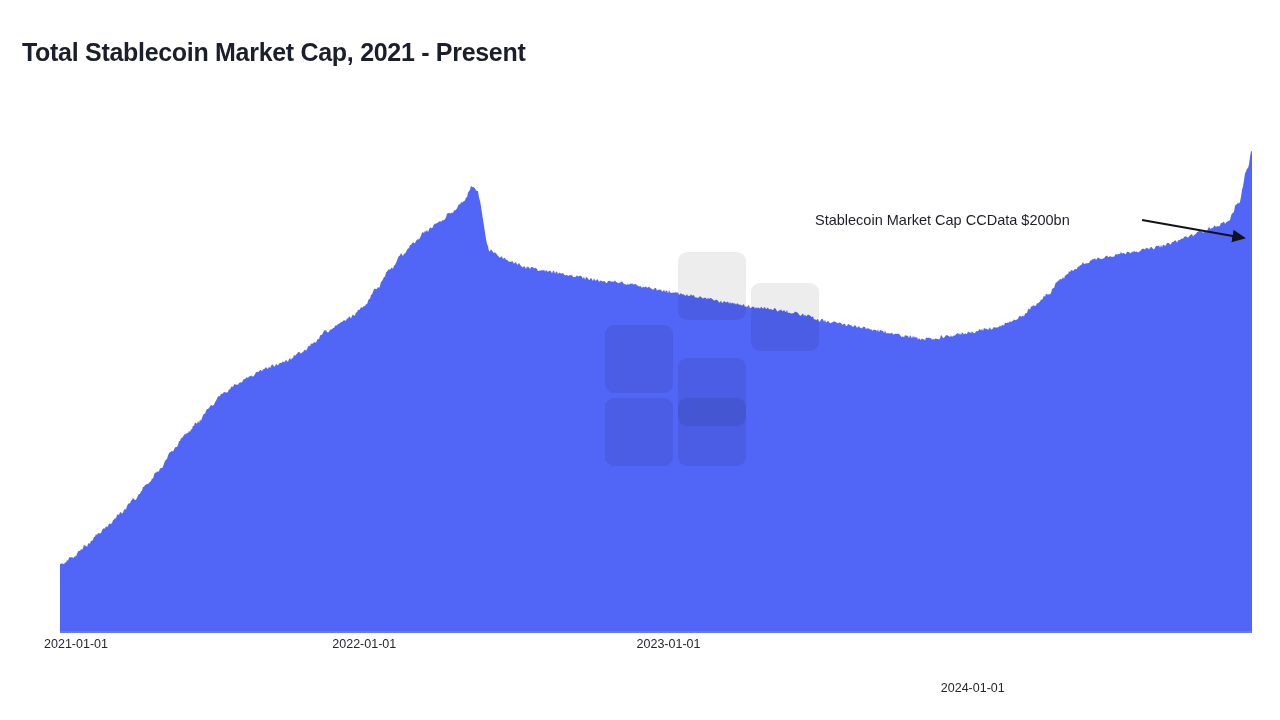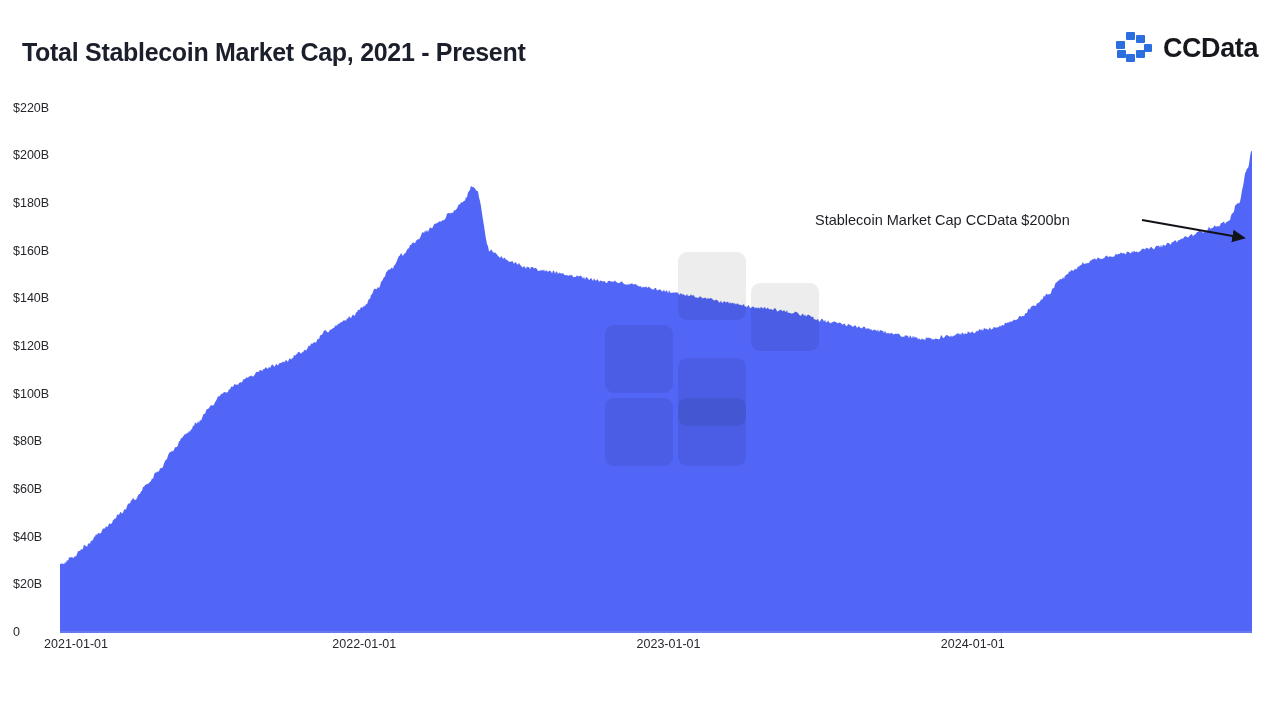--- a/index.html
+++ b/index.html
@@ -89,53 +89,24 @@
   }
 </style>
 </head>
 <body>
 
 <div id="root">
 
   <div id="header">
     <div id="chart-title">Total Stablecoin Market Cap, 2021 - Present</div>
 
-    <div id="brand-logo">
-      <svg id="brand-mark" viewBox="0 0 36 32">
-        <g fill="#2a6ee0">
-          <rect x="10" y="0" width="9" height="8" rx="1"></rect>
-          <rect x="20" y="3" width="9" height="8" rx="1"></rect>
-          <rect x="0" y="9" width="9" height="8" rx="1"></rect>
-          <rect x="28" y="12" width="8" height="8" rx="1"></rect>
-          <rect x="1" y="18" width="9" height="8" rx="1"></rect>
-          <rect x="10" y="22" width="9" height="8" rx="1"></rect>
-          <rect x="20" y="18" width="9" height="8" rx="1"></rect>
-          <rect x="10" y="9" width="9" height="9" rx="1" fill="#2a6ee0" opacity="0"></rect>
-        </g>
-      </svg>
-      <div id="brand-name">CCData</div>
-    </div>
   </div>
 
   <div id="plot-area">
 
-    <div id="y-axis-labels">
-        <div class="y-tick-label" style="top: 23.8261px;">$220B</div>
-        <div class="y-tick-label" style="top: 71.4783px;">$200B</div>
-        <div class="y-tick-label" style="top: 119.13px;">$180B</div>
-        <div class="y-tick-label" style="top: 166.783px;">$160B</div>
-        <div class="y-tick-label" style="top: 214.435px;">$140B</div>
-        <div class="y-tick-label" style="top: 262.087px;">$120B</div>
-        <div class="y-tick-label" style="top: 309.739px;">$100B</div>
-        <div class="y-tick-label" style="top: 357.391px;">$80B</div>
-        <div class="y-tick-label" style="top: 405.043px;">$60B</div>
-        <div class="y-tick-label" style="top: 452.696px;">$40B</div>
-        <div class="y-tick-label" style="top: 500.348px;">$20B</div>
-        <div class="y-tick-label" style="top: 548px;">0</div>
-      </div>
 
     <div id="plot-canvas">
       <svg id="area-svg" viewBox="0 0 1192 548" preserveAspectRatio="none">
         <path id="area-path" fill="#5165F6" d="M0,548.0 L0,481.3 L0.0,479.9 L1.0,479.8 L2.0,479.5 L3.0,479.6 L4.0,480.5 L5.0,477.9 L6.0,479.1 L7.0,475.8 L8.0,476.9 L9.0,473.6 L10.0,473.3 L11.0,473.6 L12.0,472.9 L13.0,474.1 L14.0,473.5 L15.0,472.0 L16.0,472.5 L17.0,469.9 L18.0,467.6 L19.0,466.8 L20.0,466.9 L21.0,465.0 L22.0,465.8 L23.0,464.5 L24.0,460.3 L25.0,461.9 L26.0,461.5 L27.0,463.2 L28.0,459.8 L29.0,459.2 L30.0,459.8 L31.0,456.6 L32.0,457.0 L33.0,455.8 L34.0,452.9 L35.0,452.4 L36.0,449.9 L37.0,451.2 L38.0,448.7 L39.0,449.4 L40.0,449.2 L41.0,449.3 L42.0,446.6 L43.0,444.5 L44.0,444.5 L45.0,444.4 L46.0,442.1 L47.0,443.2 L48.0,442.3 L49.0,439.4 L50.0,439.7 L51.0,440.0 L52.0,439.0 L53.0,436.3 L54.0,435.6 L55.0,434.3 L56.0,434.5 L57.0,430.8 L58.0,430.6 L59.0,431.1 L60.0,428.6 L61.0,427.9 L62.0,429.7 L63.0,428.6 L64.0,426.1 L65.0,424.9 L66.0,425.7 L67.0,421.9 L68.0,420.0 L69.0,419.3 L70.0,419.6 L71.0,416.5 L72.0,416.1 L73.0,413.8 L74.0,415.3 L75.0,415.9 L76.0,415.8 L77.0,413.7 L78.0,411.6 L79.0,409.9 L80.0,410.0 L81.0,407.3 L82.0,406.9 L83.0,402.7 L84.0,403.1 L85.0,401.1 L86.0,400.7 L87.0,399.8 L88.0,400.3 L89.0,398.7 L90.0,397.9 L91.0,396.9 L92.0,394.2 L93.0,395.1 L94.0,390.9 L95.0,388.2 L96.0,389.1 L97.0,387.5 L98.0,387.8 L99.0,387.2 L100.0,384.5 L101.0,384.0 L102.0,384.3 L103.0,382.7 L104.0,379.5 L105.0,377.0 L106.0,375.8 L107.0,375.1 L108.0,371.5 L109.0,369.2 L110.0,368.2 L111.0,367.8 L112.0,366.7 L113.0,367.8 L114.0,365.4 L115.0,363.5 L116.0,362.9 L117.0,362.9 L118.0,361.1 L119.0,357.2 L120.0,356.9 L121.0,354.0 L122.0,354.3 L123.0,352.6 L124.0,351.2 L125.0,349.8 L126.0,350.5 L127.0,348.4 L128.0,349.5 L129.0,346.8 L130.0,347.9 L131.0,345.3 L132.0,345.2 L133.0,341.6 L134.0,342.3 L135.0,338.3 L136.0,339.2 L137.0,339.7 L138.0,336.7 L139.0,339.2 L140.0,335.4 L141.0,337.1 L142.0,334.2 L143.0,331.2 L144.0,329.5 L145.0,330.1 L146.0,326.8 L147.0,325.0 L148.0,325.1 L149.0,323.9 L150.0,322.6 L151.0,320.9 L152.0,321.6 L153.0,321.4 L154.0,320.7 L155.0,318.2 L156.0,316.7 L157.0,314.7 L158.0,312.2 L159.0,312.5 L160.0,311.9 L161.0,309.7 L162.0,310.0 L163.0,309.2 L164.0,307.9 L165.0,308.3 L166.0,308.4 L167.0,308.4 L168.0,308.0 L169.0,304.9 L170.0,305.7 L171.0,302.7 L172.0,302.6 L173.0,303.0 L174.0,300.7 L175.0,299.8 L176.0,301.3 L177.0,300.2 L178.0,301.0 L179.0,299.1 L180.0,298.6 L181.0,298.2 L182.0,298.5 L183.0,296.0 L184.0,295.1 L185.0,295.2 L186.0,293.7 L187.0,293.2 L188.0,294.0 L189.0,292.3 L190.0,292.5 L191.0,291.6 L192.0,292.0 L193.0,292.7 L194.0,291.7 L195.0,290.3 L196.0,288.2 L197.0,287.7 L198.0,288.2 L199.0,287.6 L200.0,285.9 L201.0,286.0 L202.0,287.4 L203.0,285.2 L204.0,285.3 L205.0,284.3 L206.0,283.1 L207.0,284.5 L208.0,284.8 L209.0,282.6 L210.0,284.2 L211.0,281.9 L212.0,280.5 L213.0,280.8 L214.0,282.7 L215.0,282.3 L216.0,279.7 L217.0,280.8 L218.0,281.4 L219.0,279.7 L220.0,278.8 L221.0,279.0 L222.0,278.5 L223.0,277.3 L224.0,278.5 L225.0,277.6 L226.0,275.4 L227.0,277.2 L228.0,277.7 L229.0,275.2 L230.0,274.0 L231.0,276.0 L232.0,274.0 L233.0,274.2 L234.0,270.8 L235.0,272.0 L236.0,270.4 L237.0,269.9 L238.0,268.2 L239.0,267.8 L240.0,268.7 L241.0,269.8 L242.0,268.3 L243.0,268.2 L244.0,266.4 L245.0,265.5 L246.0,266.7 L247.0,265.2 L248.0,263.0 L249.0,261.2 L250.0,262.4 L251.0,259.3 L252.0,260.1 L253.0,259.2 L254.0,258.2 L255.0,258.2 L256.0,258.8 L257.0,256.3 L258.0,254.5 L259.0,255.6 L260.0,251.4 L261.0,251.1 L262.0,250.8 L263.0,248.9 L264.0,246.6 L265.0,246.4 L266.0,246.2 L267.0,248.1 L268.0,248.4 L269.0,247.8 L270.0,245.7 L271.0,245.5 L272.0,245.3 L273.0,244.1 L274.0,244.0 L275.0,242.1 L276.0,241.2 L277.0,241.7 L278.0,239.8 L279.0,240.0 L280.0,238.8 L281.0,238.3 L282.0,237.9 L283.0,237.0 L284.0,236.0 L285.0,236.8 L286.0,236.4 L287.0,234.4 L288.0,234.6 L289.0,232.3 L290.0,232.9 L291.0,234.6 L292.0,231.7 L293.0,230.6 L294.0,231.8 L295.0,231.5 L296.0,228.3 L297.0,228.5 L298.0,225.6 L299.0,226.3 L300.0,225.2 L301.0,223.1 L302.0,223.7 L303.0,223.3 L304.0,221.5 L305.0,222.4 L306.0,219.8 L307.0,220.6 L308.0,216.9 L309.0,214.7 L310.0,214.9 L311.0,210.8 L312.0,210.6 L313.0,207.7 L314.0,205.3 L315.0,204.6 L316.0,205.2 L317.0,204.8 L318.0,202.8 L319.0,204.2 L320.0,202.1 L321.0,198.0 L322.0,197.1 L323.0,195.3 L324.0,193.1 L325.0,192.8 L326.0,188.4 L327.0,187.4 L328.0,186.3 L329.0,185.3 L330.0,185.8 L331.0,184.2 L332.0,183.5 L333.0,185.0 L334.0,181.6 L335.0,181.0 L336.0,178.7 L337.0,176.8 L338.0,173.8 L339.0,172.1 L340.0,171.6 L341.0,168.7 L342.0,170.7 L343.0,172.1 L344.0,169.8 L345.0,169.5 L346.0,168.1 L347.0,165.7 L348.0,164.4 L349.0,164.3 L350.0,161.0 L351.0,161.1 L352.0,159.4 L353.0,158.3 L354.0,158.7 L355.0,159.6 L356.0,156.7 L357.0,156.1 L358.0,154.9 L359.0,155.4 L360.0,153.8 L361.0,151.8 L362.0,148.8 L363.0,148.1 L364.0,149.3 L365.0,146.5 L366.0,148.0 L367.0,145.7 L368.0,148.2 L369.0,145.4 L370.0,143.5 L371.0,143.7 L372.0,144.5 L373.0,142.7 L374.0,140.5 L375.0,139.5 L376.0,139.8 L377.0,138.9 L378.0,138.5 L379.0,137.7 L380.0,137.0 L381.0,138.0 L382.0,136.4 L383.0,136.3 L384.0,136.3 L385.0,135.1 L386.0,133.4 L387.0,129.6 L388.0,129.4 L389.0,128.8 L390.0,129.3 L391.0,129.6 L392.0,128.2 L393.0,129.3 L394.0,126.1 L395.0,126.7 L396.0,125.6 L397.0,124.6 L398.0,122.1 L399.0,120.0 L400.0,120.7 L401.0,117.9 L402.0,118.8 L403.0,117.7 L404.0,117.0 L405.0,116.6 L406.0,113.3 L407.0,113.5 L408.0,108.5 L409.0,107.3 L410.0,105.8 L411.0,101.5 L412.0,103.2 L413.0,102.7 L414.0,103.6 L415.0,104.6 L416.0,106.3 L417.0,107.1 L418.0,107.3 L419.0,113.6 L420.0,117.1 L421.0,122.3 L422.0,129.6 L423.0,135.7 L424.0,141.7 L425.0,148.8 L426.0,155.0 L427.0,160.0 L428.0,162.3 L429.0,167.2 L430.0,167.2 L431.0,165.3 L432.0,166.5 L433.0,168.2 L434.0,168.9 L435.0,168.3 L436.0,169.5 L437.0,170.4 L438.0,172.1 L439.0,172.7 L440.0,173.9 L441.0,172.5 L442.0,172.5 L443.0,175.3 L444.0,173.7 L445.0,174.0 L446.0,175.9 L447.0,175.4 L448.0,176.9 L449.0,177.7 L450.0,177.5 L451.0,178.0 L452.0,176.7 L453.0,178.1 L454.0,180.0 L455.0,178.3 L456.0,178.3 L457.0,180.5 L458.0,180.4 L459.0,178.8 L460.0,180.8 L461.0,181.8 L462.0,183.0 L463.0,183.6 L464.0,182.1 L465.0,183.0 L466.0,184.9 L467.0,182.2 L468.0,183.4 L469.0,182.7 L470.0,185.6 L471.0,183.0 L472.0,183.0 L473.0,183.3 L474.0,184.4 L475.0,183.9 L476.0,184.1 L477.0,185.2 L478.0,186.9 L479.0,187.1 L480.0,186.3 L481.0,186.8 L482.0,185.7 L483.0,186.7 L484.0,185.5 L485.0,187.7 L486.0,185.9 L487.0,187.0 L488.0,188.1 L489.0,186.7 L490.0,186.7 L491.0,187.6 L492.0,189.4 L493.0,186.7 L494.0,186.8 L495.0,189.7 L496.0,187.8 L497.0,187.6 L498.0,190.3 L499.0,188.4 L500.0,188.9 L501.0,189.5 L502.0,189.5 L503.0,189.1 L504.0,190.6 L505.0,191.3 L506.0,191.3 L507.0,190.8 L508.0,192.0 L509.0,191.5 L510.0,190.8 L511.0,191.7 L512.0,190.5 L513.0,193.2 L514.0,192.7 L515.0,193.2 L516.0,192.6 L517.0,191.3 L518.0,192.5 L519.0,192.3 L520.0,191.8 L521.0,191.7 L522.0,193.1 L523.0,194.7 L524.0,192.5 L525.0,195.7 L526.0,192.9 L527.0,193.5 L528.0,194.6 L529.0,196.2 L530.0,195.2 L531.0,193.8 L532.0,195.6 L533.0,196.9 L534.0,194.3 L535.0,196.3 L536.0,196.7 L537.0,195.2 L538.0,195.7 L539.0,198.0 L540.0,196.8 L541.0,196.6 L542.0,197.2 L543.0,197.5 L544.0,197.0 L545.0,197.5 L546.0,199.1 L547.0,198.9 L548.0,197.1 L549.0,197.0 L550.0,196.8 L551.0,197.8 L552.0,197.6 L553.0,197.6 L554.0,197.7 L555.0,196.3 L556.0,197.9 L557.0,198.2 L558.0,199.3 L559.0,198.9 L560.0,198.4 L561.0,198.1 L562.0,197.2 L563.0,199.0 L564.0,199.9 L565.0,200.2 L566.0,200.4 L567.0,201.0 L568.0,199.4 L569.0,201.3 L570.0,199.3 L571.0,200.2 L572.0,198.9 L573.0,200.4 L574.0,200.3 L575.0,200.2 L576.0,200.0 L577.0,201.5 L578.0,201.6 L579.0,202.7 L580.0,202.1 L581.0,202.4 L582.0,203.9 L583.0,202.6 L584.0,203.3 L585.0,203.3 L586.0,202.3 L587.0,203.8 L588.0,203.5 L589.0,202.6 L590.0,203.7 L591.0,204.7 L592.0,204.8 L593.0,205.9 L594.0,205.0 L595.0,204.0 L596.0,204.0 L597.0,206.7 L598.0,205.8 L599.0,205.9 L600.0,205.2 L601.0,206.0 L602.0,207.5 L603.0,207.2 L604.0,205.6 L605.0,208.1 L606.0,206.9 L607.0,206.3 L608.0,209.4 L609.0,206.1 L610.0,208.6 L611.0,208.8 L612.0,208.9 L613.0,208.6 L614.0,208.6 L615.0,208.7 L616.0,207.9 L617.0,208.9 L618.0,208.2 L619.0,211.1 L620.0,210.0 L621.0,209.1 L622.0,210.5 L623.0,210.3 L624.0,210.5 L625.0,211.4 L626.0,211.7 L627.0,209.8 L628.0,212.2 L629.0,211.4 L630.0,212.0 L631.0,210.1 L632.0,211.8 L633.0,211.2 L634.0,211.2 L635.0,213.6 L636.0,213.3 L637.0,213.8 L638.0,213.7 L639.0,213.4 L640.0,212.0 L641.0,213.0 L642.0,213.7 L643.0,214.7 L644.0,213.5 L645.0,213.9 L646.0,213.8 L647.0,215.6 L648.0,213.6 L649.0,215.2 L650.0,214.0 L651.0,214.0 L652.0,215.0 L653.0,215.5 L654.0,216.5 L655.0,216.4 L656.0,215.6 L657.0,216.0 L658.0,216.7 L659.0,218.4 L660.0,218.2 L661.0,216.6 L662.0,219.1 L663.0,218.4 L664.0,216.9 L665.0,217.8 L666.0,218.6 L667.0,218.1 L668.0,217.6 L669.0,219.8 L670.0,217.9 L671.0,219.8 L672.0,218.4 L673.0,219.2 L674.0,219.5 L675.0,219.2 L676.0,220.7 L677.0,219.3 L678.0,219.8 L679.0,220.7 L680.0,220.7 L681.0,220.7 L682.0,221.8 L683.0,220.7 L684.0,220.0 L685.0,223.0 L686.0,221.9 L687.0,223.5 L688.0,221.3 L689.0,221.4 L690.0,223.9 L691.0,223.9 L692.0,222.9 L693.0,222.5 L694.0,223.0 L695.0,224.5 L696.0,223.0 L697.0,224.4 L698.0,223.6 L699.0,223.8 L700.0,224.8 L701.0,222.8 L702.0,223.5 L703.0,224.7 L704.0,223.6 L705.0,223.0 L706.0,225.2 L707.0,224.3 L708.0,223.6 L709.0,225.4 L710.0,224.9 L711.0,225.3 L712.0,225.5 L713.0,226.2 L714.0,224.5 L715.0,224.0 L716.0,225.2 L717.0,227.3 L718.0,227.5 L719.0,226.2 L720.0,226.4 L721.0,225.3 L722.0,227.1 L723.0,227.3 L724.0,225.8 L725.0,227.4 L726.0,227.9 L727.0,226.1 L728.0,229.2 L729.0,228.5 L730.0,229.0 L731.0,229.5 L732.0,229.6 L733.0,229.2 L734.0,229.1 L735.0,227.6 L736.0,228.0 L737.0,228.3 L738.0,229.0 L739.0,230.5 L740.0,231.4 L741.0,231.7 L742.0,230.2 L743.0,229.6 L744.0,232.0 L745.0,230.5 L746.0,232.5 L747.0,231.5 L748.0,230.4 L749.0,231.1 L750.0,231.6 L751.0,232.6 L752.0,233.2 L753.0,232.2 L754.0,235.6 L755.0,235.1 L756.0,236.3 L757.0,235.4 L758.0,235.1 L759.0,237.4 L760.0,237.5 L761.0,235.4 L762.0,234.7 L763.0,235.4 L764.0,237.8 L765.0,235.8 L766.0,238.5 L767.0,238.0 L768.0,236.5 L769.0,238.0 L770.0,239.3 L771.0,239.1 L772.0,238.3 L773.0,238.2 L774.0,237.1 L775.0,238.0 L776.0,238.0 L777.0,239.1 L778.0,239.2 L779.0,238.5 L780.0,238.8 L781.0,239.0 L782.0,240.4 L783.0,240.5 L784.0,239.5 L785.0,240.1 L786.0,242.1 L787.0,241.9 L788.0,240.1 L789.0,240.3 L790.0,241.3 L791.0,241.2 L792.0,242.1 L793.0,243.2 L794.0,241.7 L795.0,241.3 L796.0,241.9 L797.0,244.1 L798.0,242.8 L799.0,242.3 L800.0,243.8 L801.0,243.9 L802.0,244.5 L803.0,242.8 L804.0,242.8 L805.0,242.9 L806.0,245.4 L807.0,243.7 L808.0,245.1 L809.0,243.9 L810.0,245.9 L811.0,244.8 L812.0,246.4 L813.0,246.6 L814.0,245.6 L815.0,246.0 L816.0,245.9 L817.0,247.6 L818.0,245.3 L819.0,248.3 L820.0,245.9 L821.0,246.3 L822.0,246.9 L823.0,246.8 L824.0,249.2 L825.0,246.7 L826.0,248.8 L827.0,249.7 L828.0,248.4 L829.0,249.7 L830.0,249.3 L831.0,249.6 L832.0,248.4 L833.0,250.4 L834.0,250.2 L835.0,249.7 L836.0,249.8 L837.0,250.1 L838.0,249.6 L839.0,249.9 L840.0,250.9 L841.0,252.6 L842.0,253.0 L843.0,252.2 L844.0,253.4 L845.0,251.1 L846.0,251.7 L847.0,251.5 L848.0,252.0 L849.0,254.3 L850.0,251.2 L851.0,252.6 L852.0,254.5 L853.0,251.6 L854.0,254.1 L855.0,252.2 L856.0,253.9 L857.0,253.1 L858.0,255.8 L859.0,253.9 L860.0,255.5 L861.0,255.8 L862.0,254.2 L863.0,255.6 L864.0,254.9 L865.0,256.5 L866.0,253.4 L867.0,253.8 L868.0,253.9 L869.0,253.4 L870.0,254.2 L871.0,253.9 L872.0,256.0 L873.0,254.6 L874.0,255.7 L875.0,254.8 L876.0,254.6 L877.0,254.9 L878.0,255.0 L879.0,255.4 L880.0,254.5 L881.0,251.1 L882.0,251.9 L883.0,254.1 L884.0,253.7 L885.0,252.4 L886.0,251.2 L887.0,251.0 L888.0,251.7 L889.0,252.0 L890.0,253.2 L891.0,251.2 L892.0,253.0 L893.0,252.1 L894.0,251.4 L895.0,251.4 L896.0,250.2 L897.0,249.8 L898.0,248.7 L899.0,250.7 L900.0,249.3 L901.0,251.1 L902.0,248.5 L903.0,249.1 L904.0,250.7 L905.0,249.0 L906.0,250.0 L907.0,249.9 L908.0,247.2 L909.0,248.4 L910.0,248.2 L911.0,249.3 L912.0,247.0 L913.0,248.4 L914.0,249.2 L915.0,249.0 L916.0,247.6 L917.0,246.7 L918.0,247.4 L919.0,245.4 L920.0,244.9 L921.0,246.8 L922.0,244.7 L923.0,247.0 L924.0,243.8 L925.0,244.7 L926.0,244.8 L927.0,245.1 L928.0,246.0 L929.0,244.8 L930.0,243.2 L931.0,245.7 L932.0,245.1 L933.0,244.4 L934.0,242.6 L935.0,244.0 L936.0,242.9 L937.0,243.9 L938.0,243.0 L939.0,243.0 L940.0,241.3 L941.0,242.7 L942.0,240.7 L943.0,241.3 L944.0,241.6 L945.0,238.8 L946.0,239.1 L947.0,238.9 L948.0,238.2 L949.0,238.8 L950.0,237.1 L951.0,238.2 L952.0,237.2 L953.0,236.7 L954.0,235.4 L955.0,236.1 L956.0,236.2 L957.0,235.3 L958.0,235.0 L959.0,232.3 L960.0,231.9 L961.0,232.4 L962.0,232.4 L963.0,231.4 L964.0,232.4 L965.0,229.7 L966.0,229.0 L967.0,229.1 L968.0,225.6 L969.0,224.4 L970.0,225.8 L971.0,222.4 L972.0,222.4 L973.0,221.5 L974.0,221.6 L975.0,221.9 L976.0,221.8 L977.0,219.1 L978.0,219.5 L979.0,218.3 L980.0,217.7 L981.0,215.2 L982.0,216.0 L983.0,214.0 L984.0,211.3 L985.0,212.9 L986.0,209.8 L987.0,209.9 L988.0,211.1 L989.0,209.8 L990.0,210.6 L991.0,209.1 L992.0,205.4 L993.0,203.7 L994.0,204.4 L995.0,200.5 L996.0,198.2 L997.0,198.6 L998.0,196.4 L999.0,196.7 L1000.0,194.8 L1001.0,195.6 L1002.0,195.1 L1003.0,192.9 L1004.0,195.0 L1005.0,191.5 L1006.0,191.5 L1007.0,189.7 L1008.0,190.5 L1009.0,186.9 L1010.0,188.2 L1011.0,186.2 L1012.0,186.0 L1013.0,187.1 L1014.0,186.3 L1015.0,184.5 L1016.0,185.6 L1017.0,184.8 L1018.0,182.2 L1019.0,183.0 L1020.0,181.1 L1021.0,181.6 L1022.0,179.7 L1023.0,178.0 L1024.0,180.3 L1025.0,179.8 L1026.0,179.3 L1027.0,179.6 L1028.0,178.7 L1029.0,179.3 L1030.0,176.7 L1031.0,176.5 L1032.0,175.7 L1033.0,175.0 L1034.0,175.2 L1035.0,174.1 L1036.0,175.9 L1037.0,174.7 L1038.0,173.2 L1039.0,174.3 L1040.0,174.8 L1041.0,174.7 L1042.0,175.2 L1043.0,174.2 L1044.0,174.5 L1045.0,172.8 L1046.0,171.9 L1047.0,171.5 L1048.0,172.9 L1049.0,172.9 L1050.0,172.0 L1051.0,172.8 L1052.0,172.7 L1053.0,172.8 L1054.0,172.7 L1055.0,171.2 L1056.0,169.6 L1057.0,171.1 L1058.0,170.1 L1059.0,170.0 L1060.0,169.8 L1061.0,168.0 L1062.0,169.7 L1063.0,169.0 L1064.0,168.9 L1065.0,170.3 L1066.0,169.9 L1067.0,167.6 L1068.0,168.0 L1069.0,167.9 L1070.0,169.3 L1071.0,169.2 L1072.0,167.2 L1073.0,168.6 L1074.0,166.5 L1075.0,167.9 L1076.0,167.8 L1077.0,167.4 L1078.0,168.6 L1079.0,168.1 L1080.0,166.9 L1081.0,166.5 L1082.0,164.7 L1083.0,164.7 L1084.0,164.8 L1085.0,165.8 L1086.0,163.4 L1087.0,164.4 L1088.0,163.9 L1089.0,165.6 L1090.0,164.1 L1091.0,162.8 L1092.0,163.5 L1093.0,164.7 L1094.0,165.4 L1095.0,163.8 L1096.0,161.9 L1097.0,161.8 L1098.0,162.2 L1099.0,161.3 L1100.0,163.8 L1101.0,160.7 L1102.0,163.5 L1103.0,160.4 L1104.0,161.2 L1105.0,161.8 L1106.0,161.3 L1107.0,159.1 L1108.0,158.9 L1109.0,159.0 L1110.0,160.4 L1111.0,160.2 L1112.0,158.0 L1113.0,158.3 L1114.0,157.2 L1115.0,156.2 L1116.0,156.7 L1117.0,158.7 L1118.0,156.3 L1119.0,156.2 L1120.0,155.7 L1121.0,155.0 L1122.0,154.6 L1123.0,154.8 L1124.0,153.3 L1125.0,152.3 L1126.0,152.4 L1127.0,153.1 L1128.0,153.8 L1129.0,152.4 L1130.0,151.3 L1131.0,150.5 L1132.0,150.0 L1133.0,152.5 L1134.0,151.1 L1135.0,150.5 L1136.0,149.8 L1137.0,147.9 L1138.0,148.1 L1139.0,146.6 L1140.0,146.7 L1141.0,147.5 L1142.0,147.3 L1143.0,149.0 L1144.0,148.1 L1145.0,147.3 L1146.0,147.5 L1147.0,146.7 L1148.0,145.0 L1149.0,142.6 L1150.0,144.7 L1151.0,144.5 L1152.0,144.0 L1153.0,143.7 L1154.0,142.2 L1155.0,141.2 L1156.0,143.2 L1157.0,142.1 L1158.0,142.3 L1159.0,142.4 L1160.0,141.6 L1161.0,138.9 L1162.0,139.1 L1163.0,138.3 L1164.0,137.6 L1165.0,140.0 L1166.0,138.6 L1167.0,137.7 L1168.0,137.2 L1169.0,136.4 L1170.0,136.2 L1171.0,131.7 L1172.0,129.6 L1173.0,129.1 L1174.0,127.4 L1175.0,122.0 L1176.0,120.6 L1177.0,120.2 L1178.0,118.4 L1179.0,119.7 L1180.0,117.8 L1181.0,112.7 L1182.0,106.3 L1183.0,102.3 L1184.0,96.4 L1185.0,89.4 L1186.0,87.4 L1187.0,84.5 L1188.0,84.3 L1189.0,80.6 L1190.0,72.8 L1191.0,67.2 L1192.0,67.2 L1192,548 Z"></path>
       </svg>
 
       <div id="watermark">
           <div class="wm-cell" style="left: 73px; top: 0px; width: 68px; height: 68px; background: rgb(0, 0, 0); opacity: 0.072;"></div>
           <div class="wm-cell" style="left: 146px; top: 30.66px; width: 68px; height: 68px; background: rgb(0, 0, 0); opacity: 0.072;"></div>
           <div class="wm-cell" style="left: 0px; top: 73px; width: 68px; height: 68px; background: rgb(0, 0, 0); opacity: 0.072;"></div>
@@ -156,17 +127,17 @@
         <path d="M2,8 L104,26" stroke="#111318" stroke-width="2.1" fill="none" marker-end="url(#arrowhead)"></path>
       </svg>
     </div>
   </div>
 
   <div id="x-axis-line"></div>
   <div id="x-axis-labels">
       <div class="x-tick-label" style="left: 76px;">2021-01-01</div>
       <div class="x-tick-label" style="left: 364.252px;">2022-01-01</div>
       <div class="x-tick-label" style="left: 668.503px;">2023-01-01</div>
-      <div class="x-tick-label" style="left: 972.755px;">2024-01-01</div>
+      <div class="x-tick-label" style="left: 972.755px; margin-top: 44px;">2024-01-01</div>
     </div>
 
 
 </div>
 
 </body></html>

